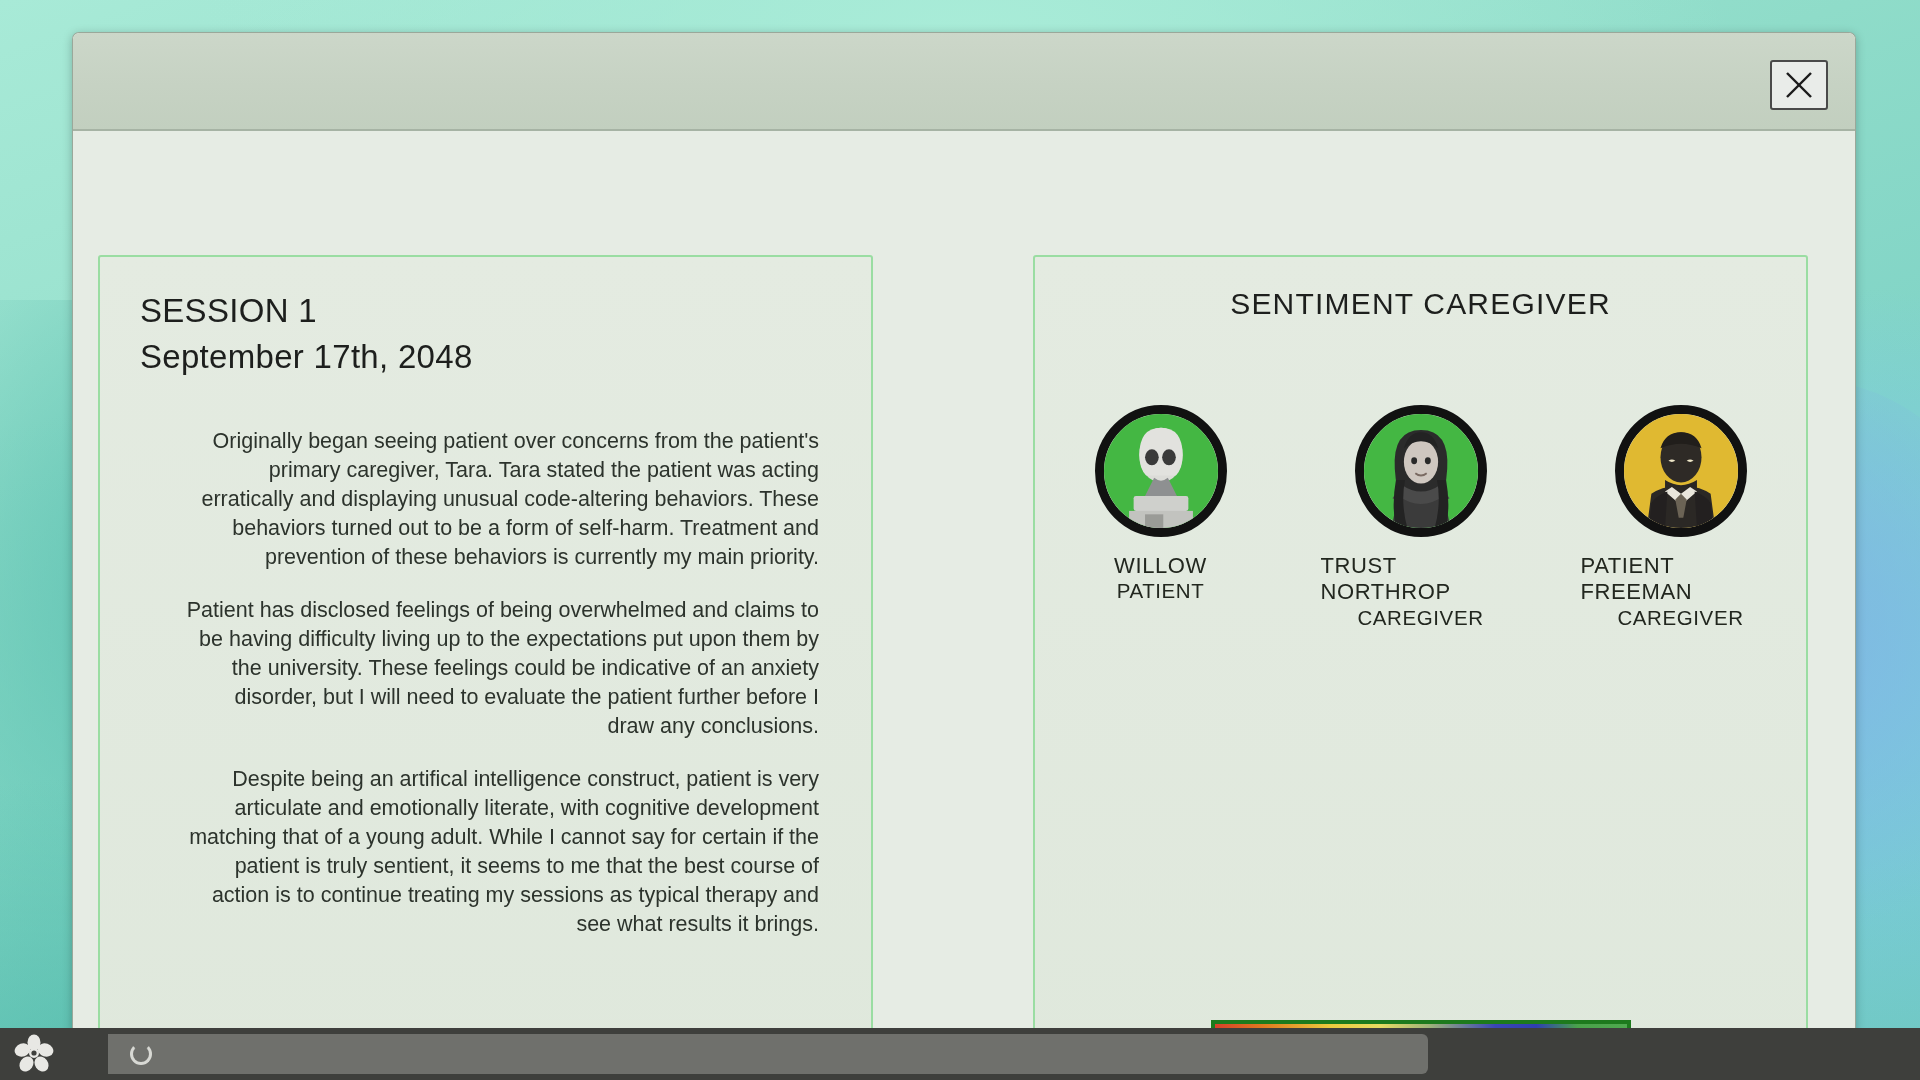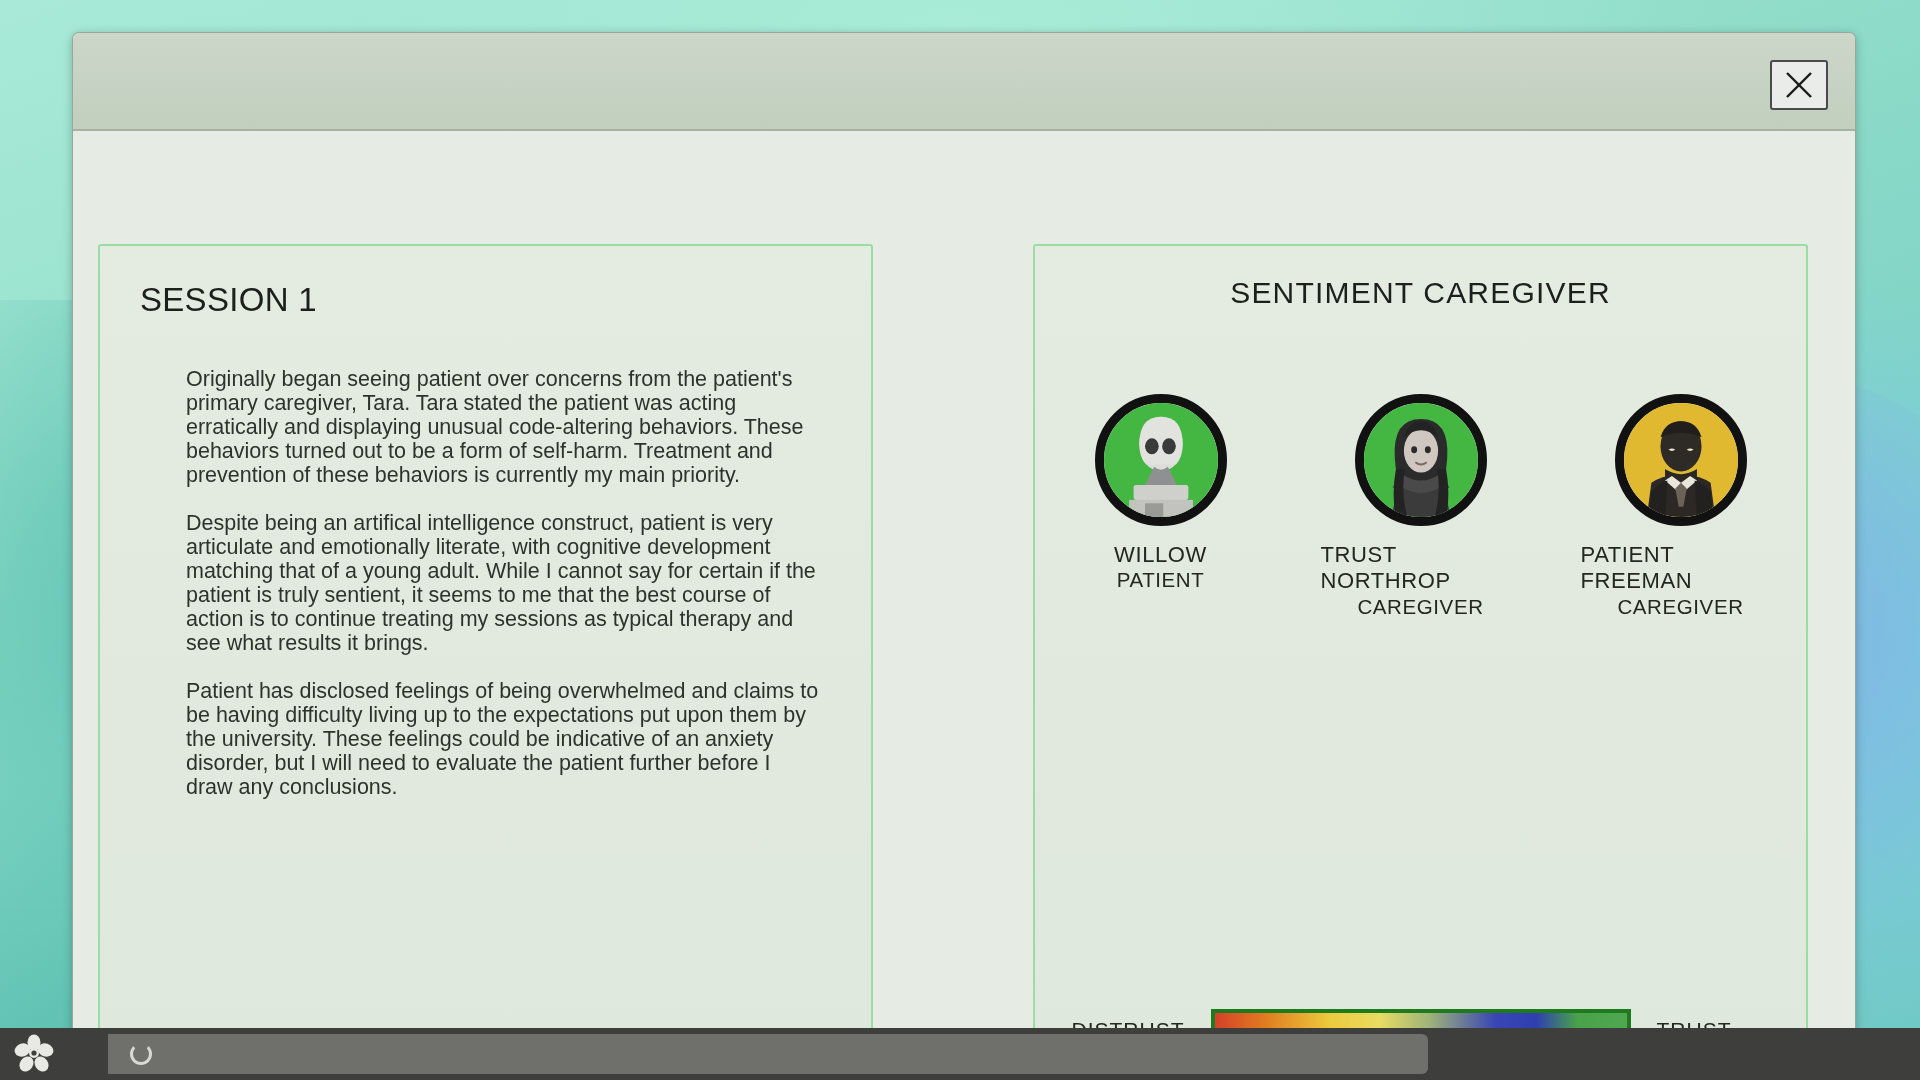--- a/index.html
+++ b/index.html
@@ -47,20 +47,21 @@
     width: 1784px;
     height: 1000px;
     border-radius: 7px 7px 0 0;
     background: #e6ece4;
     box-shadow: 0 2px 10px rgba(0,0,0,0.25);
     border: 1px solid #9aa89a;
     border-bottom: none;
     display: flex;
     flex-direction: column;
     overflow: hidden;
+    gap: 11px;
   }
 
   #titlebar {
     position: relative;
     height: 98px;
     flex: 0 0 98px;
     background: linear-gradient(180deg, #ccd7c9 0%, #c6d2c3 55%, #c2cfbf 100%);
     border-bottom: 2px solid #a6b3a4;
     border-radius: 6px 6px 0 0;
   }
@@ -121,24 +122,25 @@
   #session-title { font-size: 33px; line-height: 1.12; }
   #session-date  { font-size: 33px; line-height: 1.3; margin-top: 6px; }
 
   #notes-body {
     margin-top: 48px;
     padding-left: 46px;
     padding-right: 12px;
   }
   .note-para {
     font-size: 21.5px;
-    line-height: 24px;
+    line-height: 29px;
     color: #2c332c;
     margin-bottom: 24px;
     max-width: 660px;
+    text-align: right;
   }
   .note-para:last-child { margin-bottom: 0; }
 
   
   #sentiment-title {
     text-align: center;
     font-size: 30px;
     letter-spacing: 1.2px;
     color: #1d1f1d;
   }
@@ -275,25 +277,26 @@
           <line x1="5" y1="5" x2="29" y2="29" stroke="#1a1a1a" stroke-width="2.4"></line>
           <line x1="29" y1="5" x2="5" y2="29" stroke="#1a1a1a" stroke-width="2.4"></line>
         </svg>
       </div>
     </div>
 
     <div id="window-body">
 
       <div class="panel" id="notes-panel">
         <div id="session-title">SESSION 1</div>
+        <div id="session-date">September 17th, 2048</div>
 
         <div id="notes-body">
           <p class="note-para">Originally began seeing patient over concerns from the patient's primary caregiver, Tara. Tara stated the patient was acting erratically and displaying unusual code-altering behaviors. These behaviors turned out to be a form of self-harm. Treatment and prevention of these behaviors is currently my main priority.</p>
+          <p class="note-para">Patient has disclosed feelings of being overwhelmed and claims to be having difficulty living up to the expectations put upon them by the university. These feelings could be indicative of an anxiety disorder, but I will need to evaluate the patient further before I draw any conclusions.</p>
           <p class="note-para">Despite being an artifical intelligence construct, patient is very articulate and emotionally literate, with cognitive development matching that of a young adult. While I cannot say for certain if the patient is truly sentient, it seems to me that the best course of action is to continue treating my sessions as typical therapy and see what results it brings.</p>
-          <p class="note-para">Patient has disclosed feelings of being overwhelmed and claims to be having difficulty living up to the expectations put upon them by the university. These feelings could be indicative of an anxiety disorder, but I will need to evaluate the patient further before I draw any conclusions.</p>
         </div>
       </div>
 
       <div class="panel" id="sentiment-panel">
         <div id="sentiment-title">SENTIMENT CAREGIVER</div>
 
         <div id="avatar-row">
 
           <div class="avatar-cell">
             <div class="avatar-ring">

